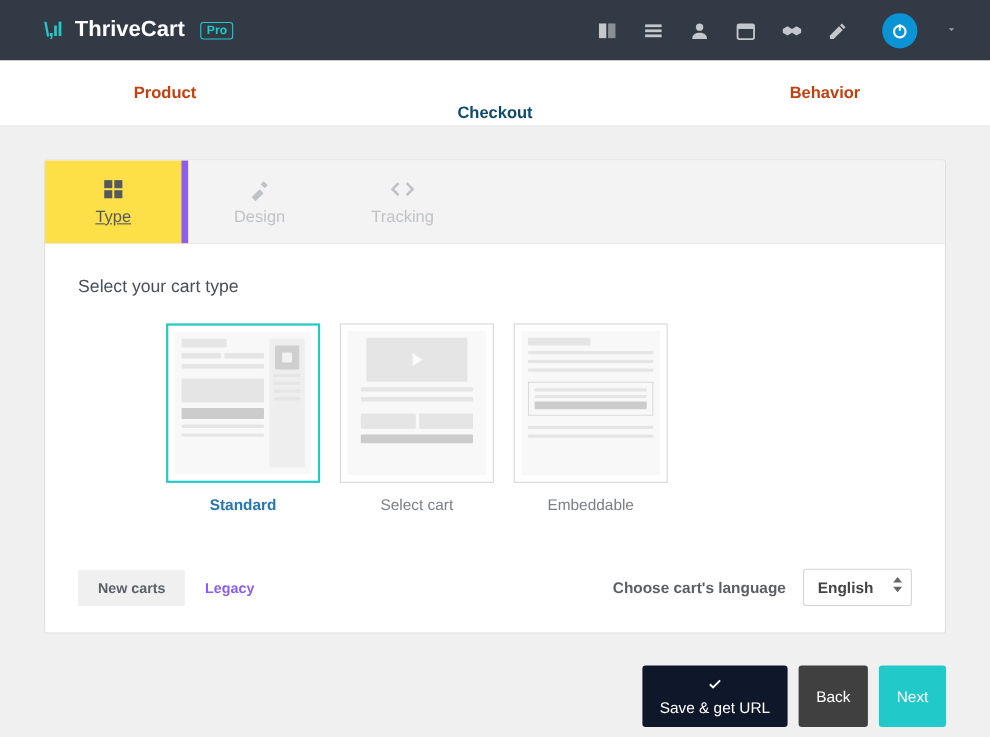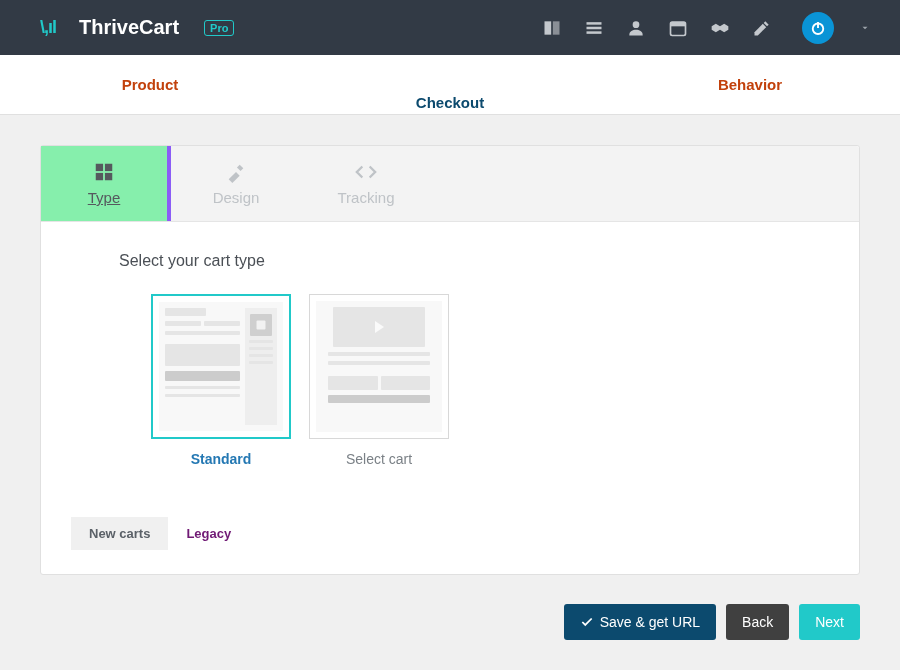--- a/index.html
+++ b/index.html
@@ -1,69 +1,69 @@
 <!DOCTYPE html>
 <html><head>
   <meta charset="utf-8">
   <style>
     * { margin: 0; padding: 0; box-sizing: border-box; }
     body { font-family: -apple-system, BlinkMacSystemFont, "Segoe UI", Arial, sans-serif; background: #f0f0f0; width: 900px; height: 670px; overflow: hidden; }
     
     .topbar { background: #323a45; height: 55px; display: flex; align-items: center; justify-content: space-between; padding: 0 30px 0 40px; }
-    .logo { display: flex; align-items: center; gap: 23px; }
+    .logo { display: flex; align-items: center; gap: 12px; }
     .logo-mark { color: #21c9c9; font-weight: bold; font-size: 18px; letter-spacing: -1px; }
     .logo-text { color: #fff; font-weight: 600; font-size: 20px; }
     .pro-badge { border: 1.5px solid #21c9c9; color: #21c9c9; font-size: 11px; padding: 1px 5px; border-radius: 3px; font-weight: 600; margin-left: 2px; }
     .top-icons { display: flex; align-items: center; gap: 22px; }
     .top-icon { color: #c4c8cd; width: 20px; height: 20px; display: flex; align-items: center; justify-content: center; cursor: pointer; }
     .power-btn { width: 32px; height: 32px; border-radius: 50%; background: #0a94d6; display: flex; align-items: center; justify-content: center; margin-left: 8px; cursor: pointer; }
     .power-btn svg { width: 18px; height: 18px; }
     .chevron { color: #9da3aa; margin-left: 4px; }
 
     .main-tabs { background: #fff; height: 60px; display: flex; border-bottom: 1px solid #e0e0e0; }
     .main-tab { flex: 1; display: flex; align-items: center; justify-content: center; font-weight: 600; font-size: 15px; color: #c2410c; cursor: pointer; }
     .main-tab.active { color: #0c4a6e; margin-top: 35px; }
 
     .canvas { padding: 30px 40px 15px 40px; }
     .panel { background: #fff; border-radius: 3px; border: 1px solid #e0e0e0; }
     
     .sub-tabs { display: flex; background: #f3f3f3; border-bottom: 1px solid #e5e5e5; border-radius: 3px 3px 0 0; }
     .sub-tab { width: 130px; height: 75px; display: flex; flex-direction: column; align-items: center; justify-content: center; gap: 6px; cursor: pointer; color: #bfc3c7; font-size: 15px; }
-    .sub-tab.active { background: #86efac; color: #55595e; border-right: 4px solid #8b5cf6; text-decoration: underline; }
+    .sub-tab.active { background: #fde047; color: #55595e; border-right: 6px solid #8b5cf6; text-decoration: underline; }
     .sub-tab svg { width: 22px; height: 22px; }
 
     .panel-body { padding: 30px 30px 24px 30px; }
-    .section-title { color: #4a4f55; font-size: 16px; font-weight: 500; margin-bottom: 24px; margin-left: 48px; }
+    .section-title { color: #4a4f55; font-size: 16px; font-weight: 500; margin-bottom: 24px; }
 
     .cart-grid { display: flex; gap: 18px; margin-bottom: 50px; padding-left: 80px; }
     .cart-card { display: flex; flex-direction: column; align-items: center; gap: 12px; cursor: pointer; }
     .cart-thumb { width: 140px; height: 145px; border: 1px solid #d8d8d8; background: #fff; padding: 6px; display: flex; flex-direction: column; gap: 3px; }
     .cart-card.selected .cart-thumb { border: 2px solid #21c9c9; }
     .cart-label { font-size: 14px; color: #7a8086; }
     .cart-card.selected .cart-label { color: #2478b3; font-weight: 600; }
 
     
     .wf { background: #e5e5e5; border-radius: 1px; }
     .thumb-inner { background: #f8f8f8; flex: 1; display: flex; padding: 6px; gap: 5px; }
     .col { display: flex; flex-direction: column; gap: 5px; flex: 1; }
     .sidecol { width: 32px; background: #eee; display: flex; flex-direction: column; align-items: center; padding: 6px 4px; gap: 4px; }
 
     .bottom-row { display: flex; align-items: center; justify-content: space-between; font-weight: bold; }
     .version-tabs { display: flex; }
-    .vtab { padding: 9px 18px; font-size: 13px; color: #701a75; cursor: pointer; }
+    .vtab { padding: 9px 18px; font-size: 13px; color: #8b5cf6; cursor: pointer; }
     .vtab.active { background: #f0f0f0; color: #5b6168; }
     .lang-side { display: flex; align-items: center; gap: 16px; }
     .lang-label { font-size: 14px; color: #5a5f65; }
     .lang-select { border: 1px solid #d5d5d5; border-radius: 3px; padding: 8px 34px 8px 12px; font-size: 14px; color: #444; background: #fff; position: relative; cursor: pointer; }
     .lang-wrap { position: relative; }
     .sel-arrows { position: absolute; right: 8px; top: 50%; transform: translateY(-50%); pointer-events: none; color: #666; }
 
     .footer-actions { display: flex; justify-content: flex-end; gap: 10px; padding: 14px 40px 0 0; }
     .btn { border: none; border-radius: 3px; padding: 10px 16px; font-size: 14px; font-weight: 500; cursor: pointer; display: flex; align-items: center; gap: 6px; color: #fff; }
-    .btn-primary { background: #0c4a6e; }
+    .btn-primary { background: #0f172a; flex-direction: column; }
     .btn-warn { background: #404040; }
     .btn-next { background: #21c9c9; }
   </style>
 </head>
 <body>
 
 <div class="topbar">
   <div class="logo">
     <span class="logo-mark">\,ıl</span>
     <span class="logo-text">ThriveCart</span>
@@ -204,28 +204,60 @@
                     <div class="wf" style="height:14px;flex:1"></div>
                     <div class="wf" style="height:14px;flex:1"></div>
                   </div>
               <div class="wf" style="height:8px;width:90%;background:#ccc"></div>
             </div>
               </div>
           </div>
           <span class="cart-label">Select cart</span>
         </div>
 
+        <div class="cart-card">
+          <div class="cart-thumb">
+            <div class="thumb-inner">
+                <div class="col">
+              <div class="wf" style="height:7px;width:50%"></div>
+              <div class="wf" style="height:3px"></div>
+                  <div class="wf" style="height:3px"></div>
+                  <div class="wf" style="height:3px"></div>
+              <div style="border:1px solid #dcdcdc;padding:5px;margin-top:4px;display:flex;flex-direction:column;gap:3px">
+                <div class="wf" style="height:3px"></div>
+                    <div class="wf" style="height:3px"></div>
+                <div class="wf" style="height:7px;background:#ccc"></div>
+              </div>
+              <div class="wf" style="height:3px;margin-top:4px"></div>
+                  <div class="wf" style="height:3px"></div>
+            </div>
+              </div>
+          </div>
+          <span class="cart-label">Embeddable</span>
+        </div>
 
 
       </div>
 
       <div class="bottom-row">
         <div class="version-tabs">
           <div class="vtab active">New carts</div>
           <div class="vtab">Legacy</div>
+        </div>
+        <div class="lang-side">
+          <span class="lang-label">Choose cart's language</span>
+          <div class="lang-wrap">
+            <div class="lang-select">English</div>
+            <span class="sel-arrows">
+              <svg width="10" height="14" viewBox="0 0 10 14" fill="currentColor">
+                  <path d="M5 0L9 5H1z"></path>
+                  <path d="M5 14L1 9h8z"></path>
+                </svg>
+            </span>
+          </div>
         </div>
       </div>
 
     </div>
   </div>
 </div>
 
 <div class="footer-actions">
   <button class="btn btn-primary">
     <svg width="14" height="14" viewBox="0 0 24 24" fill="none" stroke="#fff" stroke-width="3">

